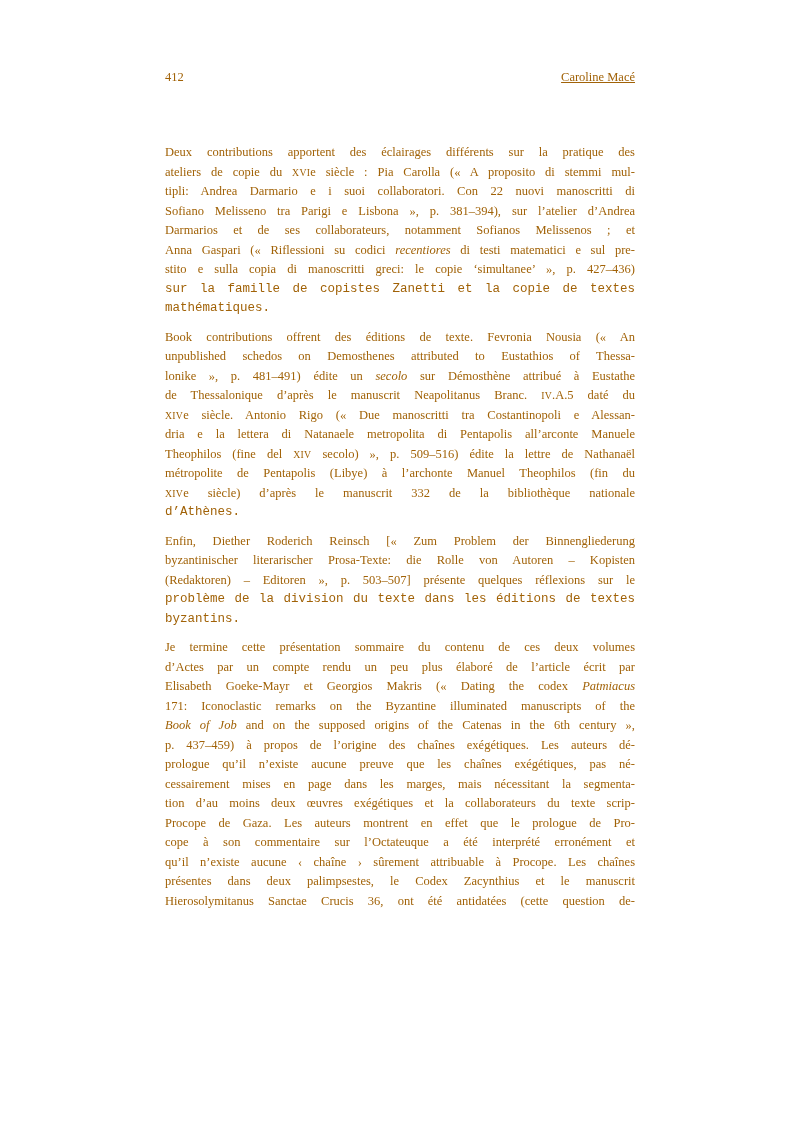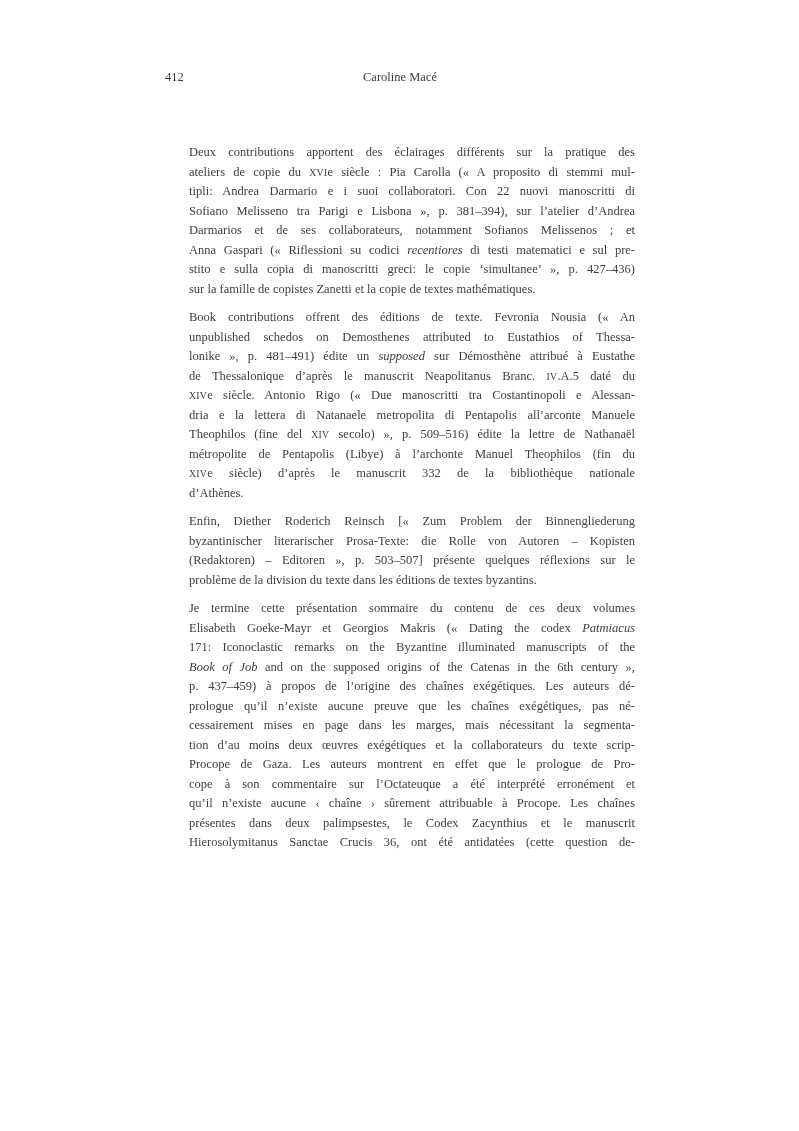--- a/index.html
+++ b/index.html
@@ -4,60 +4,60 @@
 <style>
   * { margin: 0; padding: 0; box-sizing: border-box; }
   html, body { background: #ffffff; }
   .page {
     position: relative;
     width: 799px;
     height: 1131px;
     background: #ffffff;
     overflow: hidden;
     font-family: "Liberation Serif", "DejaVu Serif", serif;
-    color: #404040;
+    color: #a16207;
   }
   .pagehead {
     position: absolute;
     top: 69px;
     left: 165px;
     width: 470px;
     height: 18px;
     font-size: 12.5px;
     line-height: 16px;
   }
   .pagenum {
     position: absolute;
     left: 0;
     top: 0;
   }
   .runhead {
     position: absolute;
     left: 0;
     right: 0;
     top: 0;
-    text-align: center;
+    text-align: right;
+    text-decoration: underline;
   }
   .textbody {
     position: absolute;
     top: 143px;
     left: 165px;
     width: 470px;
     font-size: 12.5px;
     line-height: 19.5px;
   }
   .para { margin: 0 0 9px 0; }
   .para:last-child { margin-bottom: 0; }
   .line {
     text-align: justify;
     text-align-last: justify;
     text-justify: inter-word;
-    margin-left: 24px;
   }
-  .line.endline { text-align-last: left; }
+  .line.endline { text-align-last: left; font-family: Liberation Mono, monospace; }
   .i { font-style: italic; }
   .sc { font-size: 0.78em; letter-spacing: 0.03em; }
 </style>
 </head>
 <body>
 
 <div class="page">
   <header class="pagehead">
     <span class="pagenum">412</span>
     <span class="runhead">Caroline Macé</span>
@@ -69,37 +69,38 @@
         <div class="line">tipli: Andrea Darmario e i suoi collaboratori. Con 22 nuovi manoscritti di</div>
         <div class="line">Sofiano Melisseno tra Parigi e Lisbona », p. 381–394), sur l’atelier d’Andrea</div>
         <div class="line">Darmarios et de ses collaborateurs, notamment Sofianos Melissenos ; et</div>
         <div class="line">Anna Gaspari (« Riflessioni su codici <span class="i">recentiores</span> di testi matematici e sul pre-</div>
         <div class="line">stito e sulla copia di manoscritti greci: le copie ‘simultanee’ », p. 427–436)</div>
         <div class="line endline">sur la famille de copistes Zanetti et la copie de textes mathématiques.</div>
       </div>
       <div class="para">
         <div class="line">Book contributions offrent des éditions de texte. Fevronia Nousia (« An</div>
         <div class="line">unpublished schedos on Demosthenes attributed to Eustathios of Thessa-</div>
-        <div class="line">lonike », p. 481–491) édite un <span class="i">supposed</span> sur Démosthène attribué à Eustathe</div>
+        <div class="line">lonike », p. 481–491) édite un <span class="i">secolo</span> sur Démosthène attribué à Eustathe</div>
         <div class="line">de Thessalonique d’après le manuscrit Neapolitanus Branc. <span class="sc">IV</span>.A.5 daté du</div>
         <div class="line"><span class="sc">XIV</span>e siècle. Antonio Rigo (« Due manoscritti tra Costantinopoli e Alessan-</div>
         <div class="line">dria e la lettera di Natanaele metropolita di Pentapolis all’arconte Manuele</div>
         <div class="line">Theophilos (fine del <span class="sc">XIV</span> secolo) », p. 509–516) édite la lettre de Nathanaël</div>
         <div class="line">métropolite de Pentapolis (Libye) à l’archonte Manuel Theophilos (fin du</div>
         <div class="line"><span class="sc">XIV</span>e siècle) d’après le manuscrit 332 de la bibliothèque nationale</div>
         <div class="line endline">d’Athènes.</div>
       </div>
       <div class="para">
         <div class="line">Enfin, Diether Roderich Reinsch [« Zum Problem der Binnengliederung</div>
         <div class="line">byzantinischer literarischer Prosa-Texte: die Rolle von Autoren – Kopisten</div>
         <div class="line">(Redaktoren) – Editoren », p. 503–507] présente quelques réflexions sur le</div>
         <div class="line endline">problème de la division du texte dans les éditions de textes byzantins.</div>
       </div>
       <div class="para">
         <div class="line">Je termine cette présentation sommaire du contenu de ces deux volumes</div>
+        <div class="line">d’Actes par un compte rendu un peu plus élaboré de l’article écrit par</div>
         <div class="line">Elisabeth Goeke-Mayr et Georgios Makris (« Dating the codex <span class="i">Patmiacus</span></div>
         <div class="line">171: Iconoclastic remarks on the Byzantine illuminated manuscripts of the</div>
         <div class="line"><span class="i">Book of Job</span> and on the supposed origins of the Catenas in the 6th century »,</div>
         <div class="line">p. 437–459) à propos de l’origine des chaînes exégétiques. Les auteurs dé-</div>
         <div class="line">prologue qu’il n’existe aucune preuve que les chaînes exégétiques, pas né-</div>
         <div class="line">cessairement mises en page dans les marges, mais nécessitant la segmenta-</div>
         <div class="line">tion d’au moins deux œuvres exégétiques et la collaborateurs du texte scrip-</div>
         <div class="line">Procope de Gaza. Les auteurs montrent en effet que le prologue de Pro-</div>
         <div class="line">cope à son commentaire sur l’Octateuque a été interprété erronément et</div>
         <div class="line">qu’il n’existe aucune ‹ chaîne › sûrement attribuable à Procope. Les chaînes</div>

